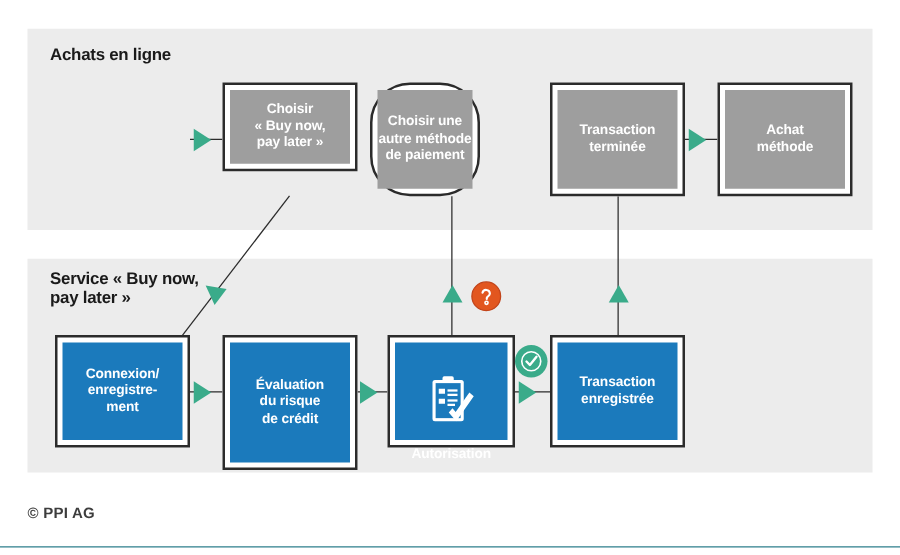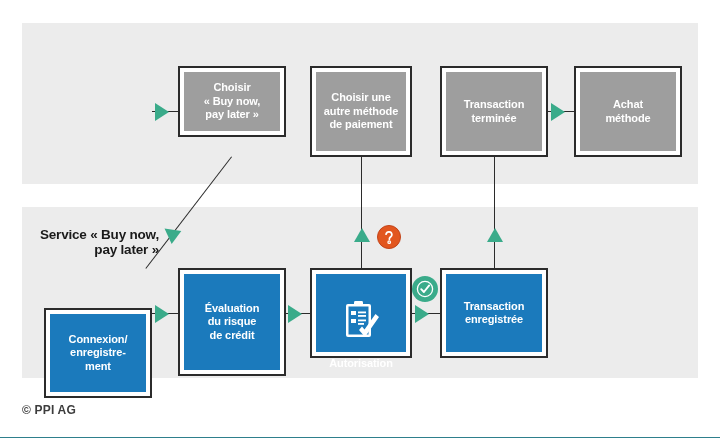--- a/index.html
+++ b/index.html
@@ -14,21 +14,21 @@
   .band{position:absolute;background:#ececec;}
   #band-online{left:22px;top:23px;width:676px;height:161px;}
   #band-service{left:22px;top:207px;width:676px;height:171px;}
 
   .band-title{
     position:absolute;font-weight:bold;color:#1a1a1a;
     font-size:13.5px;line-height:15px;letter-spacing:-0.2px;
     white-space:pre-line;
   }
   #title-online{left:40px;top:36px;}
-  #title-service{left:40px;top:227px;text-align:right;}
+  #title-service{left:40px;top:215px;}
 
   
   .node{position:absolute;box-sizing:border-box;
         border:2px solid #2b2b2b;background:#ffffff;padding:4px;}
   .node-inner{
     width:100%;height:100%;box-sizing:border-box;
     display:flex;flex-direction:column;align-items:center;justify-content:center;
     color:#ffffff;font-weight:bold;font-size:11px;line-height:13.5px;
     text-align:center;white-space:pre-line;letter-spacing:-0.1px;
   }
@@ -71,20 +71,21 @@
     background:#2e7f8c;}
 </style>
 </head>
 <body>
 
 <div id="stage">
 
   <div class="band" id="band-online"></div>
   <div class="band" id="band-service"></div>
 
+  <div class="band-title" id="title-online">Achats en ligne</div>
   <div class="band-title" id="title-service">Service « Buy now,
 pay later »</div>
 
   <div class="hline" style="left:152px;top:111px;width:26px;"></div>
   <div class="arrow-r" style="left:155px;top:103px;"></div>
 
   <div class="hline" style="left:548px;top:111px;width:26px;"></div>
   <div class="arrow-r" style="left:551px;top:103px;"></div>
 
   <div class="hline" style="left:152px;top:313px;width:26px;"></div>
@@ -105,37 +106,37 @@
   <div class="diag" style="left:232px;top:157px;width:141px;transform:rotate(127.5deg);"></div>
   <div class="arrow-diag" style="left:163px;top:225px;transform:rotate(37deg);"></div>
 
 
   <div class="node gray" style="left:178px;top:66px;width:108px;height:71px;">
     <div class="node-inner">Choisir
 « Buy now,
 pay later »</div>
   </div>
 
-  <div class="node gray" style="left:310px;top:66px;width:102px;height:91px;">
+  <div class="node gray" style="left:296px;top:66px;width:88px;height:91px;border-radius:32px;">
     <div class="node-inner">Choisir une
 autre méthode
 de paiement</div>
   </div>
 
   <div class="node gray" style="left:440px;top:66px;width:108px;height:91px;">
     <div class="node-inner">Transaction
 terminée</div>
   </div>
 
   <div class="node gray" style="left:574px;top:66px;width:108px;height:91px;">
     <div class="node-inner">Achat
 méthode</div>
   </div>
 
-  <div class="node blue" style="left:44px;top:268px;width:108px;height:90px;margin-top:40px;">
+  <div class="node blue" style="left:44px;top:268px;width:108px;height:90px;">
     <div class="node-inner">Connexion/
 enregistre-
 ment</div>
   </div>
 
   <div class="node blue" style="left:178px;top:268px;width:108px;height:108px;">
     <div class="node-inner">Évaluation
 du risque
 de crédit</div>
   </div>

